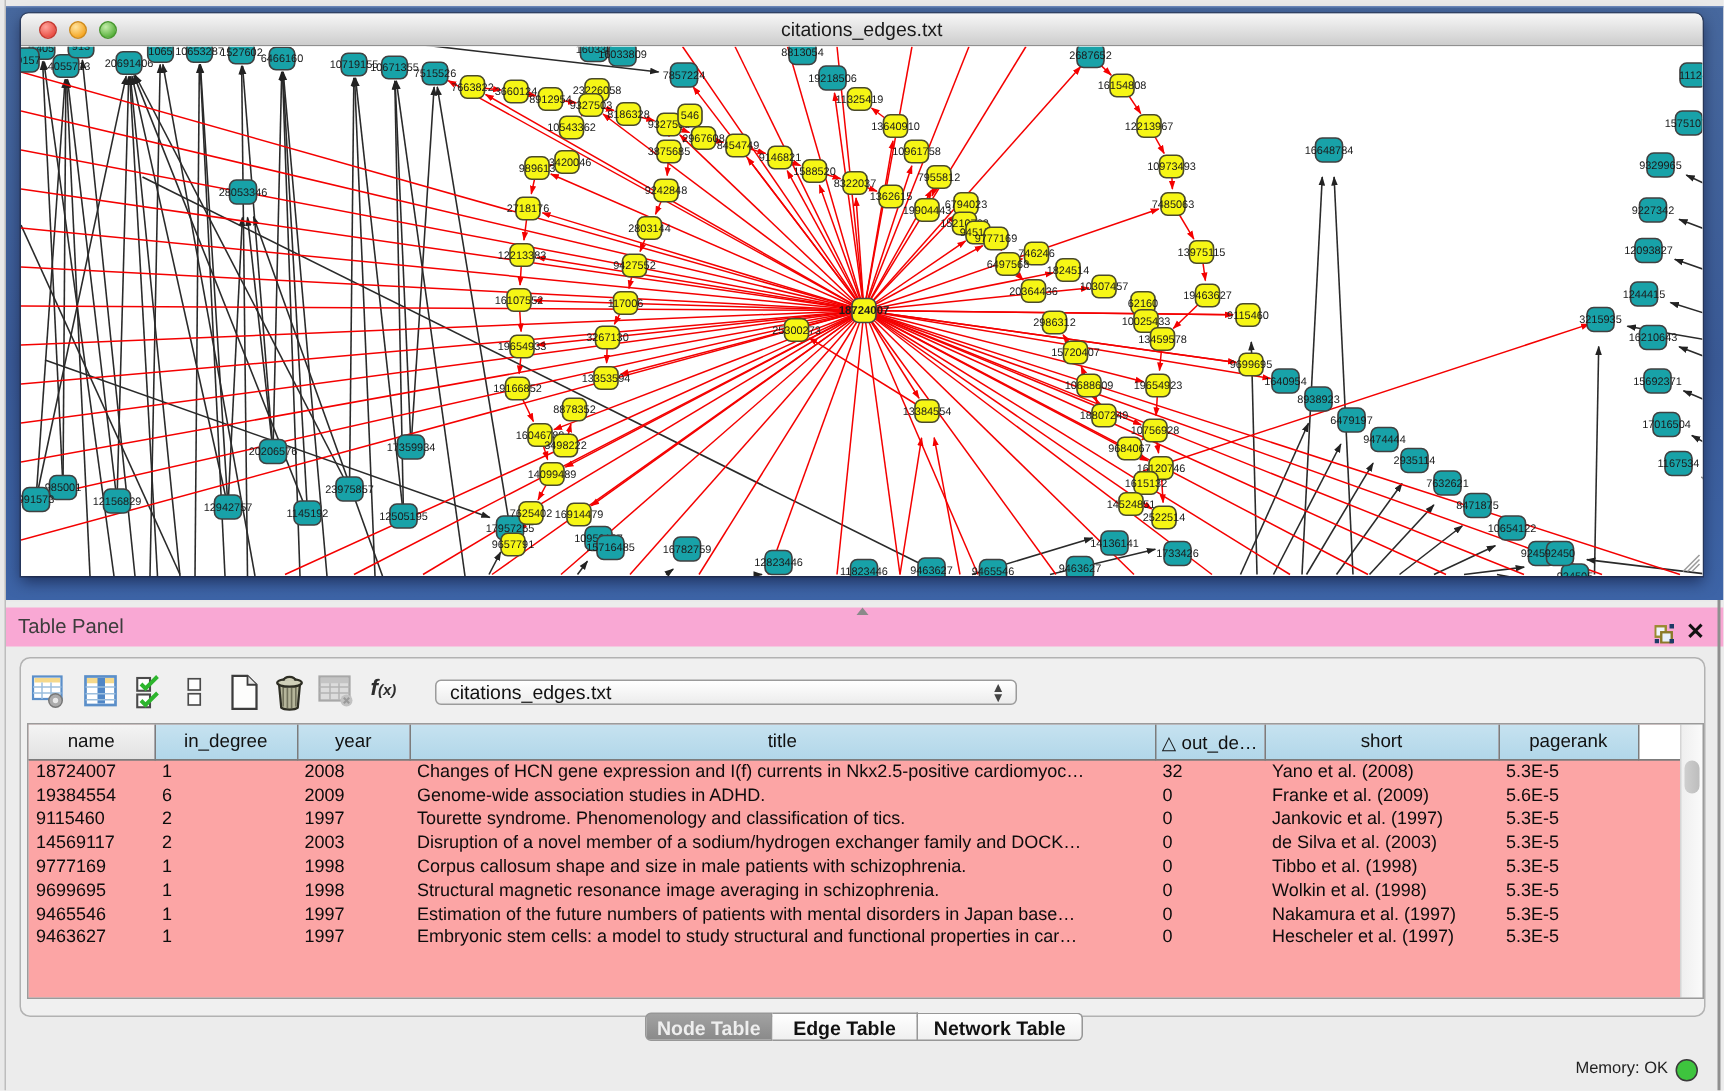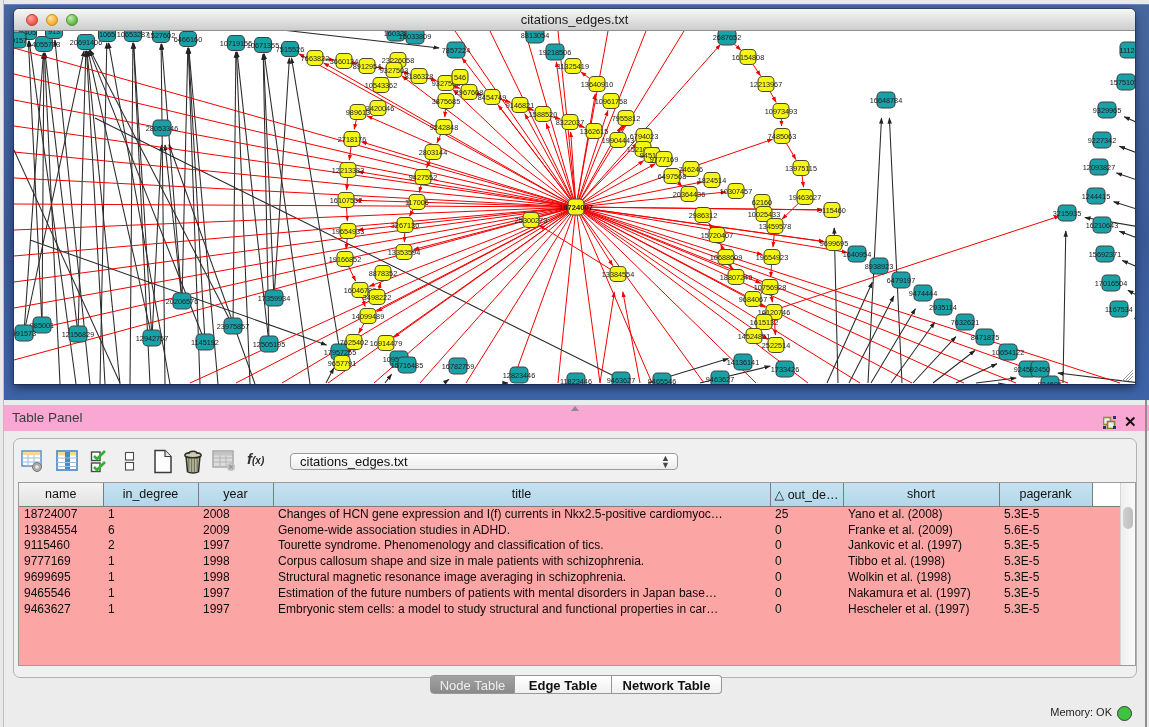--- a/index.html
+++ b/index.html
@@ -46,21 +46,21 @@
 .c0{width:84px}.c1{width:95px}.c2{width:75px}.c3{width:497px}.c4{width:73px}.c5{width:156px}.c6{width:93px}
 #vscroll{left:1120px;top:483px;width:15px;height:182px;background:linear-gradient(90deg,#efefef,#fbfbfb);border-left:1px solid #d5d5d5}
 #vthumb{position:absolute;left:2px;top:24px;width:10px;height:22px;background:linear-gradient(90deg,#cfcfcf,#bdbdbd);border-radius:5px}
 #tblborder{left:18px;top:482px;width:1118px;height:184px;border:1px solid #9b9b9b;box-sizing:border-box;pointer-events:none}
 
 #tabs{left:430px;top:675px;height:19px;font-size:13px;font-weight:bold}
 .seg{float:left;height:19px;line-height:19px;text-align:center;box-sizing:border-box;border:1px solid #979797;border-left:none;
  background:linear-gradient(#ffffff,#f0f0f0);color:#111}
 .seg.first{border-left:1px solid #979797;border-radius:4px 0 0 4px}
 .seg.last{border-radius:0 4px 4px 0}
-.seg.sel{background:linear-gradient(#a2a2a2,#8a8a8a);color:#eee;font-weight:normal}
+.seg.sel{background:linear-gradient(#a2a2a2,#8a8a8a);color:#eee;font-weight:bold}
 #mem{left:1034px;top:706px;width:78px;text-align:right;font-size:11px;color:#222}
 #memdot{left:1117px;top:705.5px;width:15px;height:15px;border-radius:50%;background:#3ec43e;border:1.5px solid #3a3a3a;box-sizing:border-box}
 svg text{user-select:none}
 </style></head>
 <body>
 <div class="abs" id="leftline"></div>
 <div class="abs" id="blue">
     <div class="topedge"></div>
   </div>
 <div class="abs" id="win">
@@ -652,40 +652,49 @@
           <th>pagerank</th>
           <th class="blank"></th>
   </tr>
       </thead>
   <tbody>
         <tr>
           <td class="c0">18724007</td>
           <td class="c1">1</td>
           <td class="c2">2008</td>
           <td class="c3">Changes of HCN gene expression and I(f) currents in Nkx2.5‑positive cardiomyoc…</td>
-          <td class="c4">25</td>
+          <td class="c4">32</td>
           <td class="c5">Yano et al. (2008)</td>
           <td class="c6">5.3E-5</td>
         </tr>
         <tr>
           <td class="c0">19384554</td>
           <td class="c1">6</td>
           <td class="c2">2009</td>
           <td class="c3">Genome‑wide association studies in ADHD.</td>
           <td class="c4">0</td>
           <td class="c5">Franke et al. (2009)</td>
           <td class="c6">5.6E-5</td>
         </tr>
         <tr>
           <td class="c0">9115460</td>
           <td class="c1">2</td>
           <td class="c2">1997</td>
           <td class="c3">Tourette syndrome. Phenomenology and classification of tics.</td>
           <td class="c4">0</td>
           <td class="c5">Jankovic et al. (1997)</td>
+          <td class="c6">5.3E-5</td>
+        </tr>
+        <tr>
+          <td class="c0">14569117</td>
+          <td class="c1">2</td>
+          <td class="c2">2003</td>
+          <td class="c3">Disruption of a novel member of a sodium/hydrogen exchanger family and DOCK…</td>
+          <td class="c4">0</td>
+          <td class="c5">de Silva et al. (2003)</td>
           <td class="c6">5.3E-5</td>
         </tr>
         <tr>
           <td class="c0">9777169</td>
           <td class="c1">1</td>
           <td class="c2">1998</td>
           <td class="c3">Corpus callosum shape and size in male patients with schizophrenia.</td>
           <td class="c4">0</td>
           <td class="c5">Tibbo et al. (1998)</td>
           <td class="c6">5.3E-5</td>

